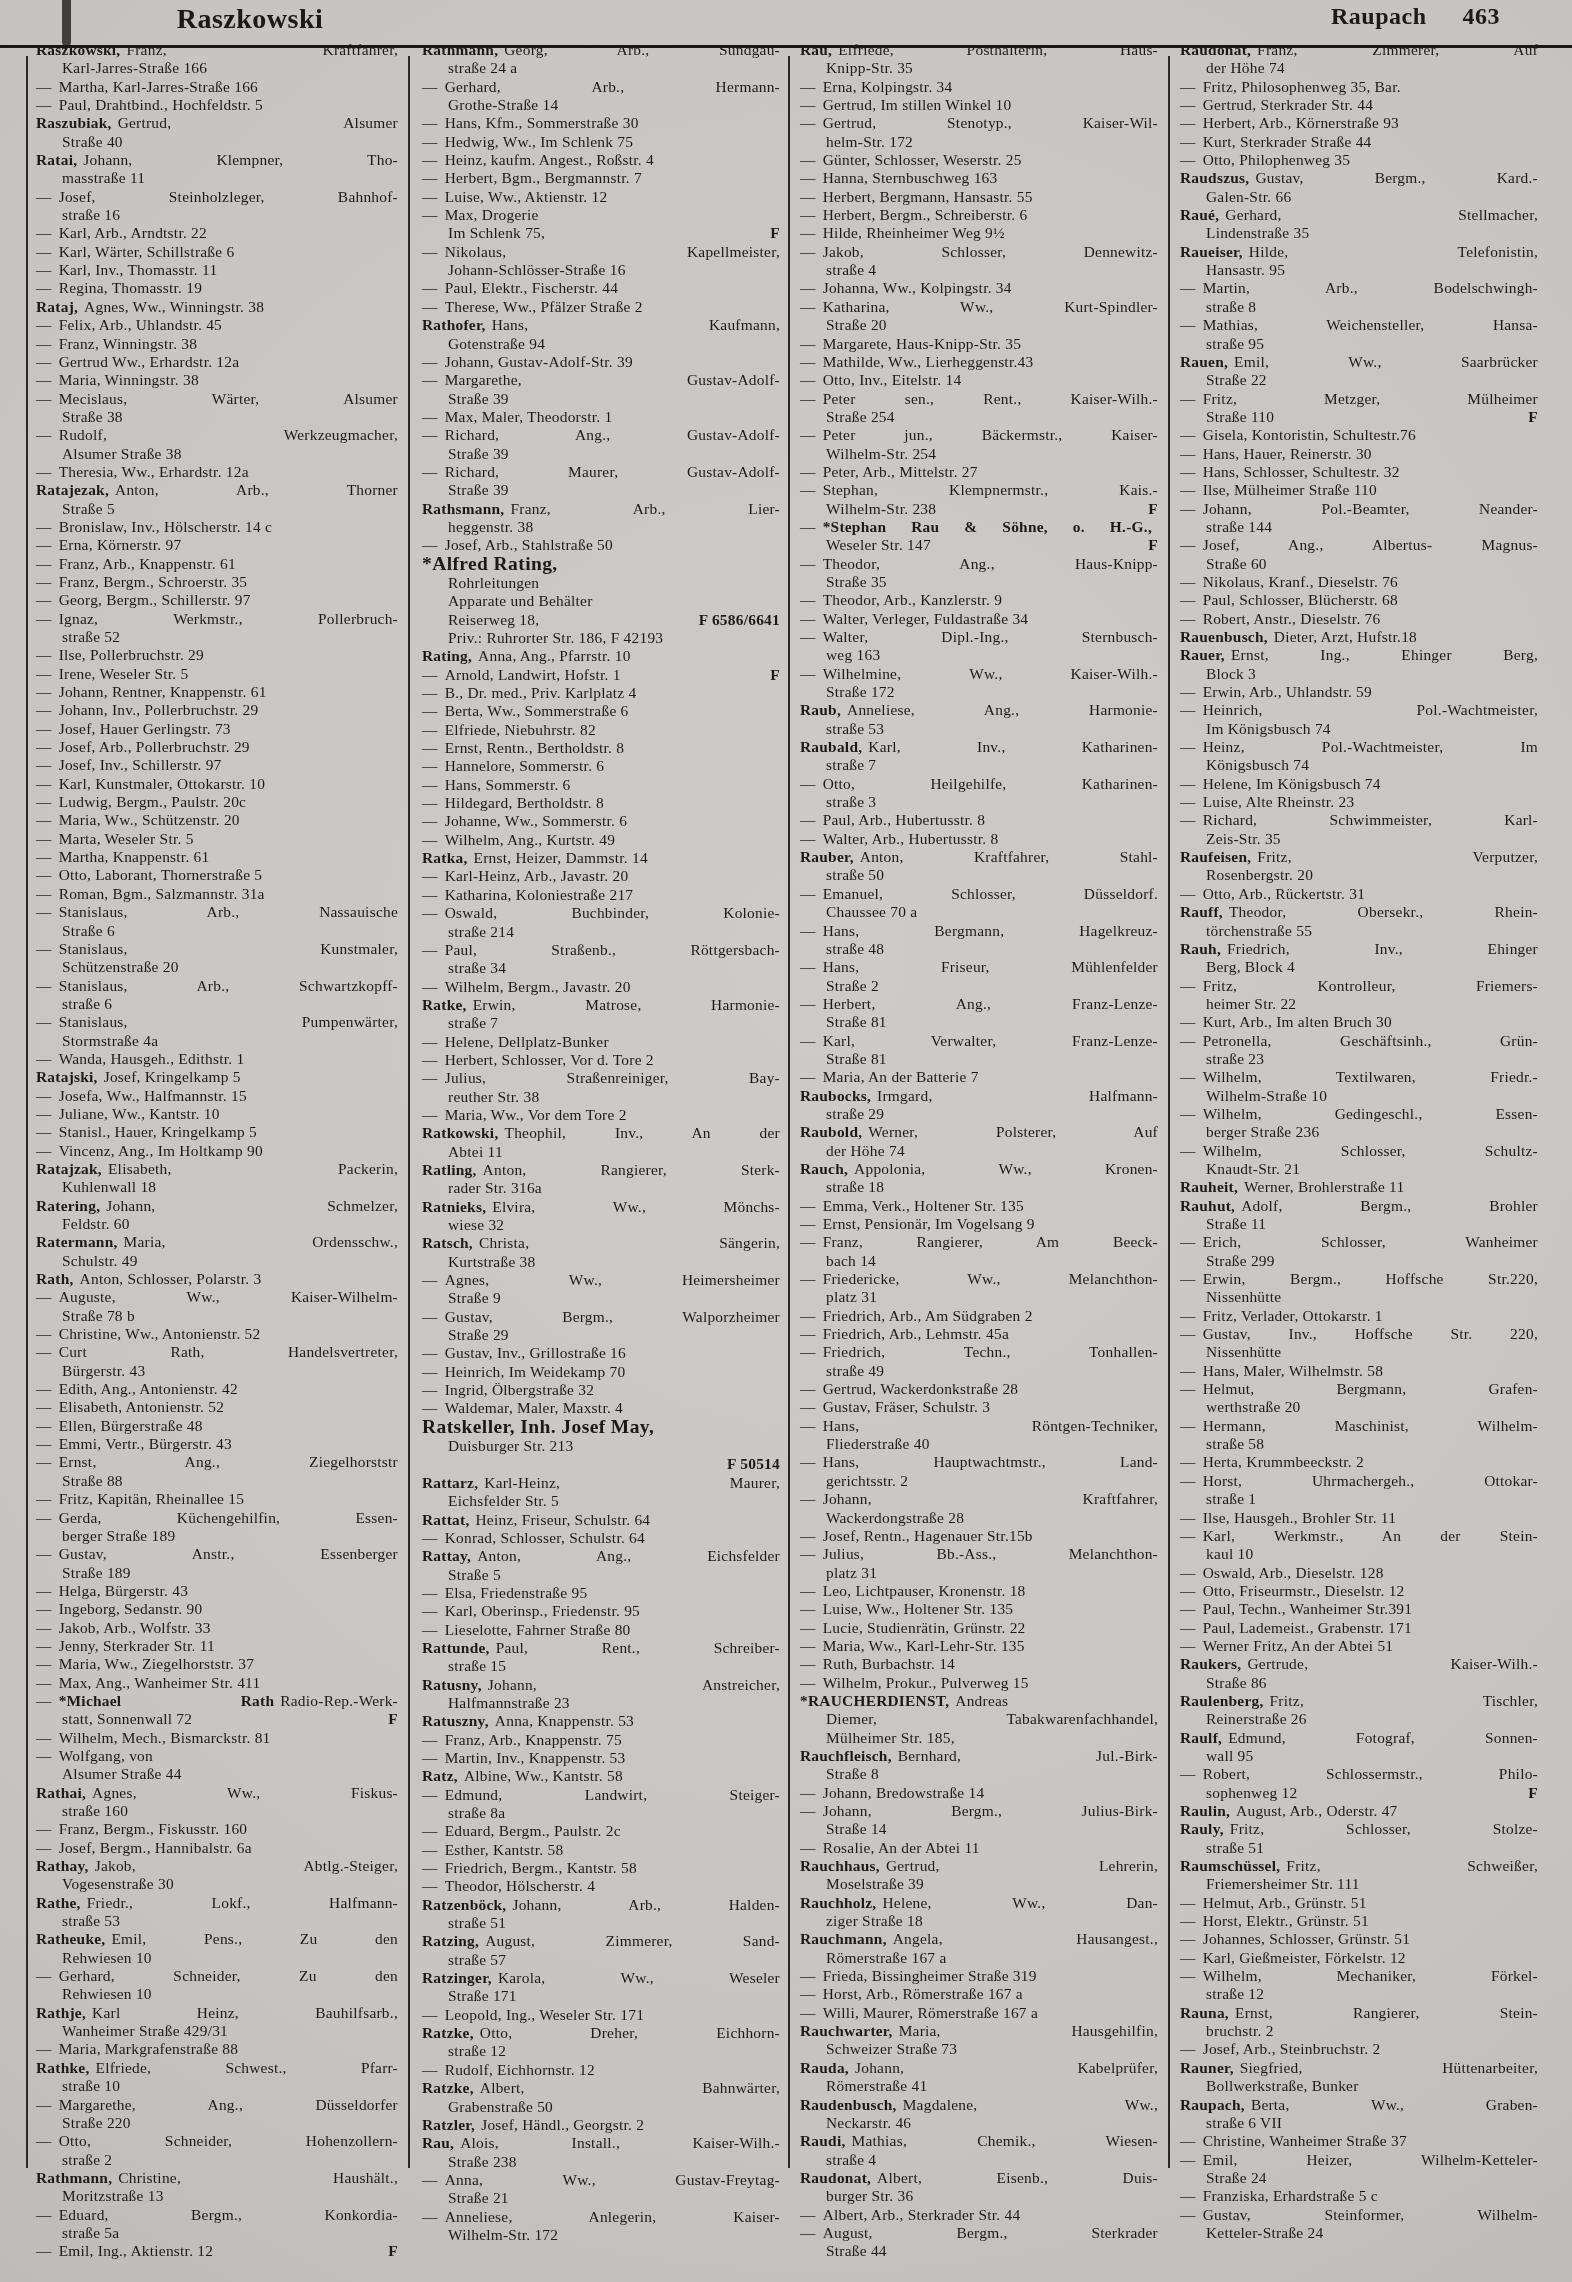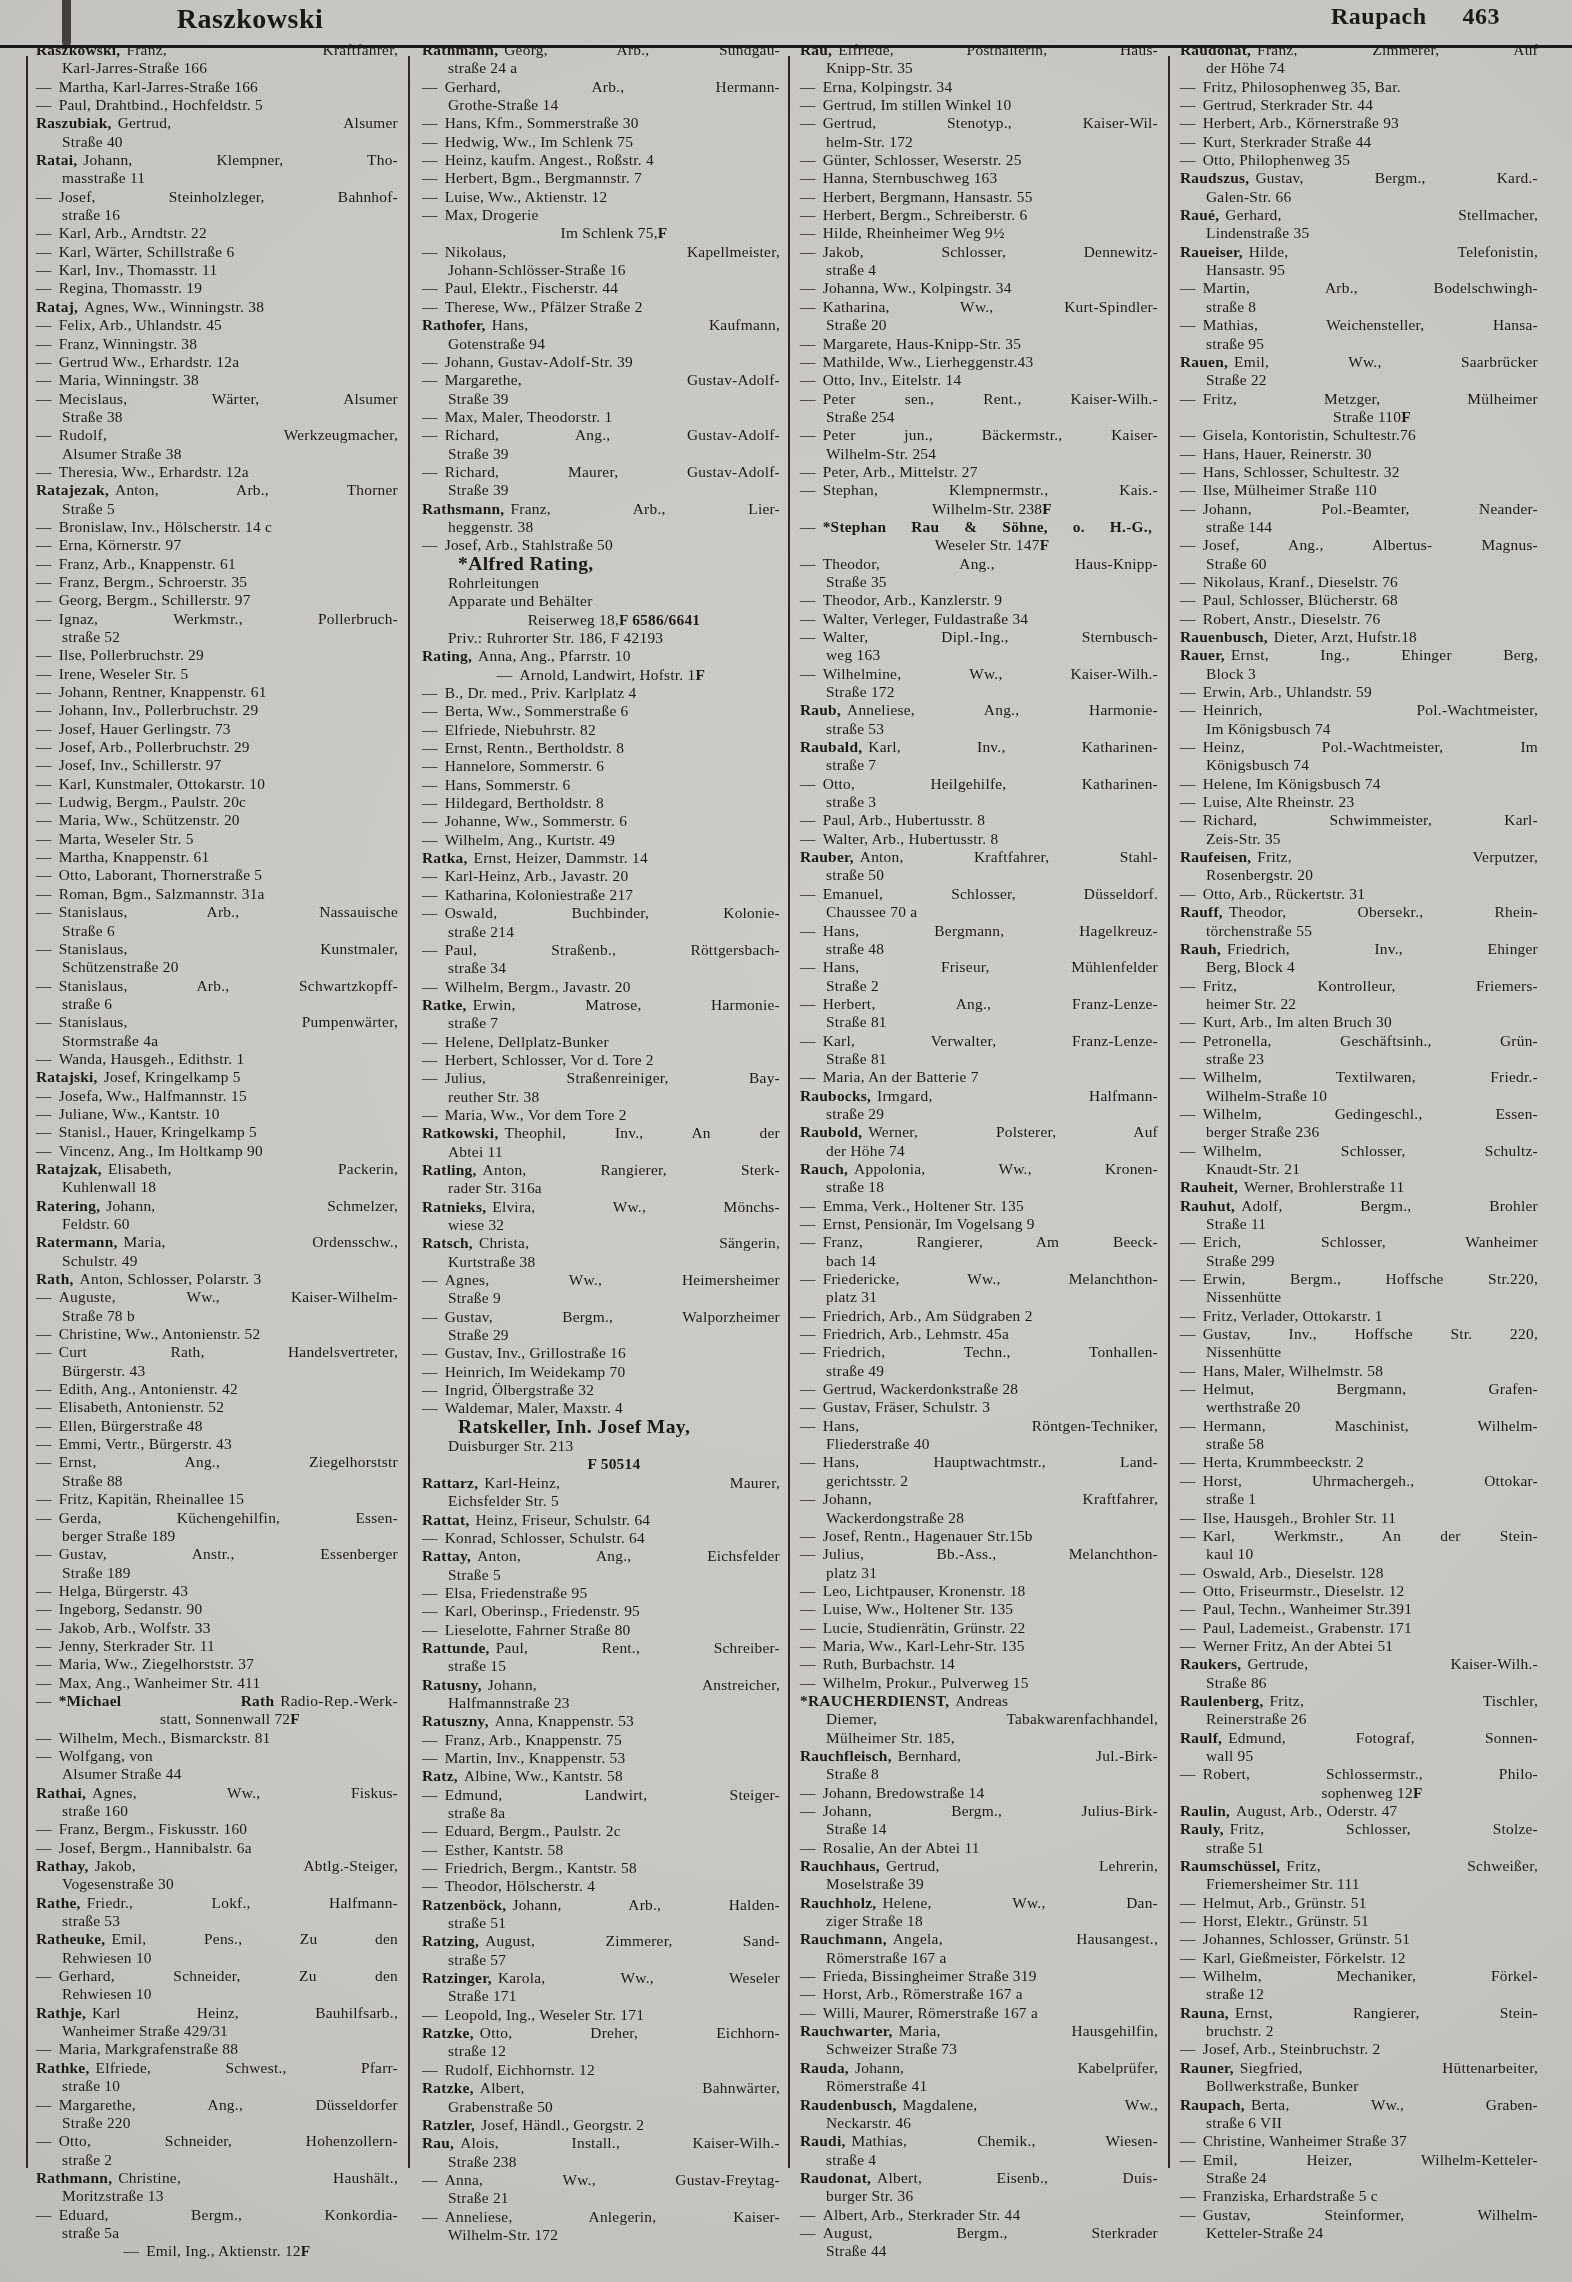--- a/index.html
+++ b/index.html
@@ -9,24 +9,24 @@
   .corner-mark{position:absolute;left:62px;top:0;width:9px;height:46px;background:#2a2825;opacity:.85;border-radius:0 0 4px 4px;}
   .hl{position:absolute;top:3px;left:110px;width:280px;text-align:center;font-size:28px;font-weight:bold;letter-spacing:.5px;}
   .hr{position:absolute;top:3px;right:72px;font-size:24px;font-weight:bold;letter-spacing:.5px;}
   .pgnum{margin-left:36px;}
   .rule{position:absolute;top:45px;left:0;width:100%;height:3px;background:#1a1816;}
   .vr{position:absolute;top:56px;height:2112px;width:2px;background:#2b2825;}
   .col{position:absolute;top:41px;}
   .line{font-size:15.4px;line-height:18.35px;letter-spacing:.25px;white-space:nowrap;}
   .cont{padding-left:26px;}
   .just{text-align:justify;text-align-last:justify;-moz-text-align-last:justify;}
-  .phone{display:flex;justify-content:center;align-items:baseline;}
+  .phone{display:flex;justify-content:space-between;align-items:baseline;}
   .dash{margin-right:7px;}
   .b{font-weight:bold;margin-right:6px;}
-  .big .b{font-size:19.5px;letter-spacing:.4px;margin-left:36px;}
+  .big .b{font-size:19.5px;letter-spacing:.4px;}
   .lf{font-weight:bold;}
 </style>
 </head>
 <body>
 
 <div class="page">
   <div class="corner-mark"></div>
   <div class="hl">Raszkowski</div>
   <div class="hr">
     <span>Raupach</span><span class="pgnum">463</span>

